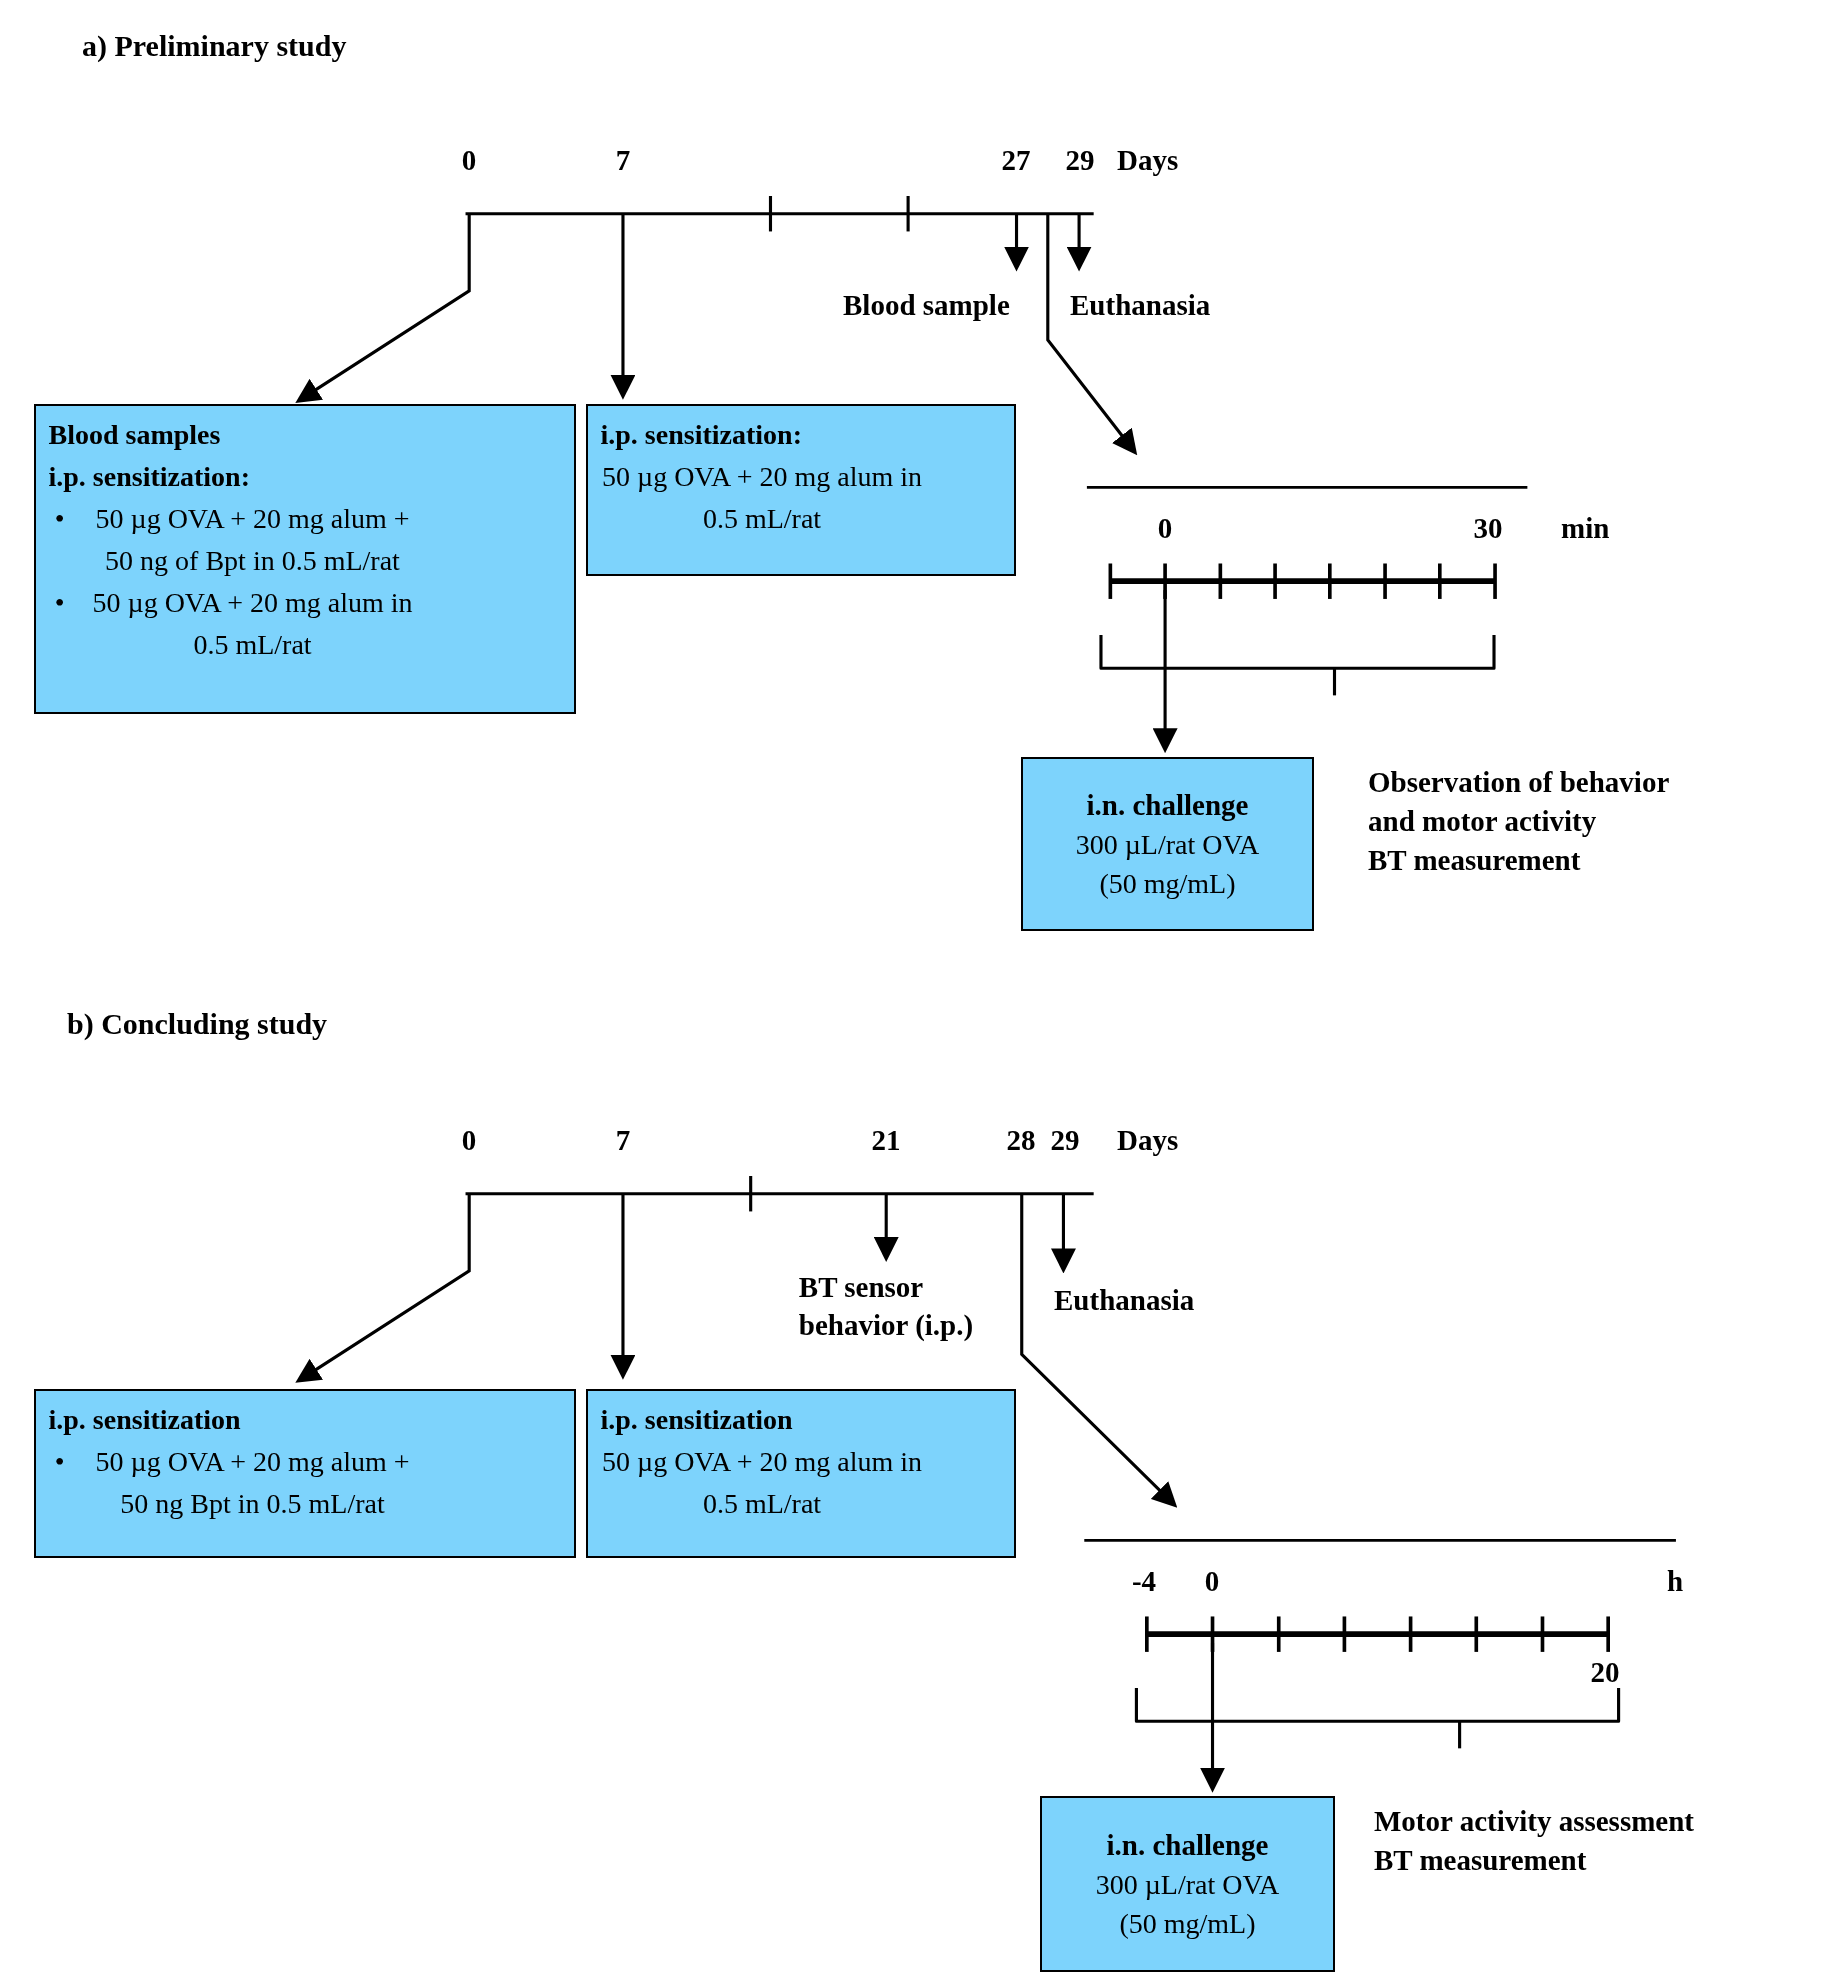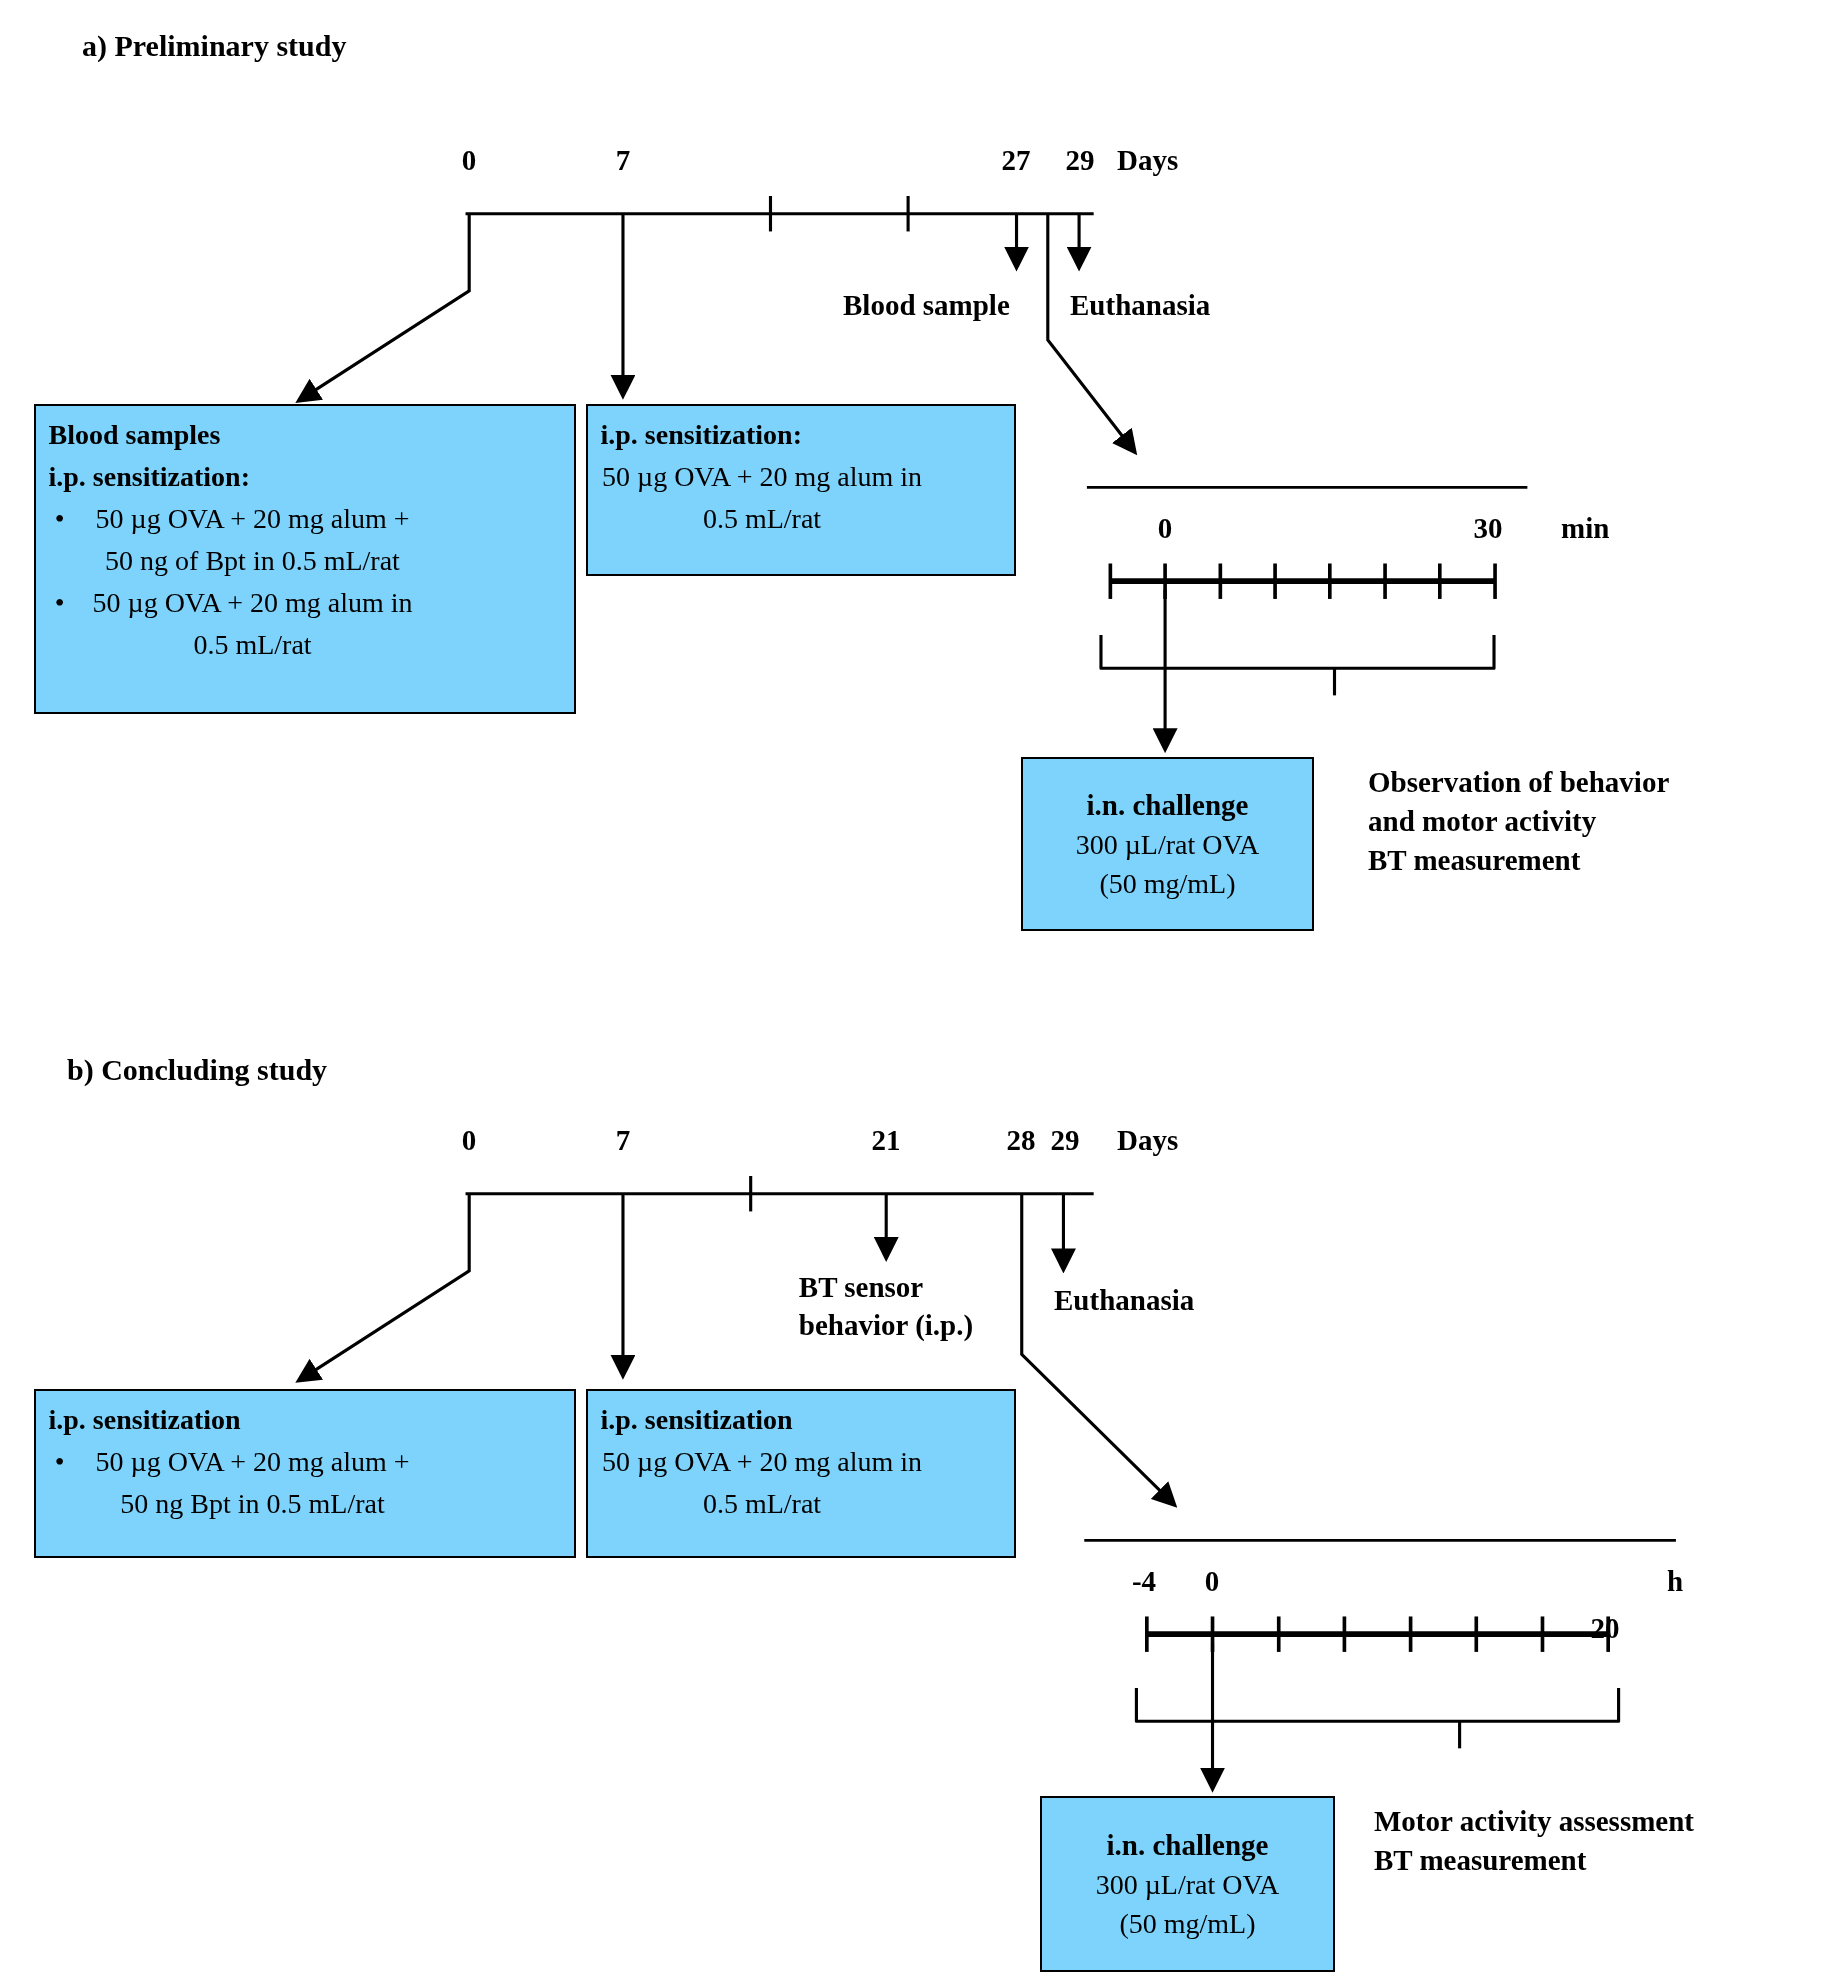--- a/index.html
+++ b/index.html
@@ -133,21 +133,21 @@
     <div>300 µL/rat OVA</div>
     <div>(50 mg/mL)</div>
   </div>
 
   <div class="abs outcome" style="left:1368px; top:763px;">
     <div>Observation of behavior</div>
     <div>and motor activity</div>
     <div>BT measurement</div>
   </div>
 
-  <div class="abs title" style="left:67px; top:1053px;">b) Concluding study</div>
+  <div class="abs title" style="left:67px; top:1007px;">b) Concluding study</div>
 
   <div class="abs num c" style="left:469px; top:1124px;">0</div>
   <div class="abs num c" style="left:623px; top:1124px;">7</div>
   <div class="abs num c" style="left:886px; top:1124px;">21</div>
   <div class="abs num c" style="left:1021px; top:1124px;">28</div>
   <div class="abs num c" style="left:1065px; top:1124px;">29</div>
   <div class="abs num" style="left:1117px; top:1124px;">Days</div>
 
   <div class="abs evt evt-center c" style="left:886px; top:1269px;">
     <div>BT sensor</div>
@@ -163,21 +163,21 @@
     </div>
   </div>
 
   <div class="box" style="left:586px; top:1389px; width:430px; height:169px;">
     <div class="bh">i.p. sensitization</div>
     <div class="btxt" style="max-width:323px;">50 µg OVA + 20 mg alum in 0.5 mL/rat</div>
   </div>
 
   <div class="abs num c" style="left:1144px; top:1565px;">-4</div>
   <div class="abs num c" style="left:1212px; top:1565px;">0</div>
-  <div class="abs num c" style="left:1605px; top:1612px;">20</div>
+  <div class="abs num c" style="left:1605px; top:1656px;">20</div>
   <div class="abs num" style="left:1667px; top:1565px;">h</div>
 
   <div class="box challenge" style="left:1040px; top:1796px; width:295px; height:176px;">
     <div class="bh">i.n. challenge</div>
     <div>300 µL/rat OVA</div>
     <div>(50 mg/mL)</div>
   </div>
 
   <div class="abs outcome" style="left:1374px; top:1802px;">
     <div>Motor activity assessment</div>

